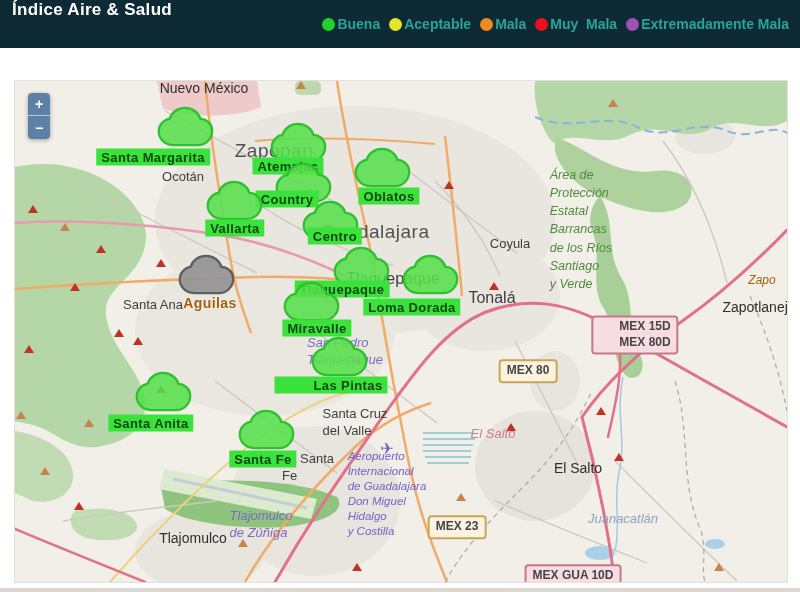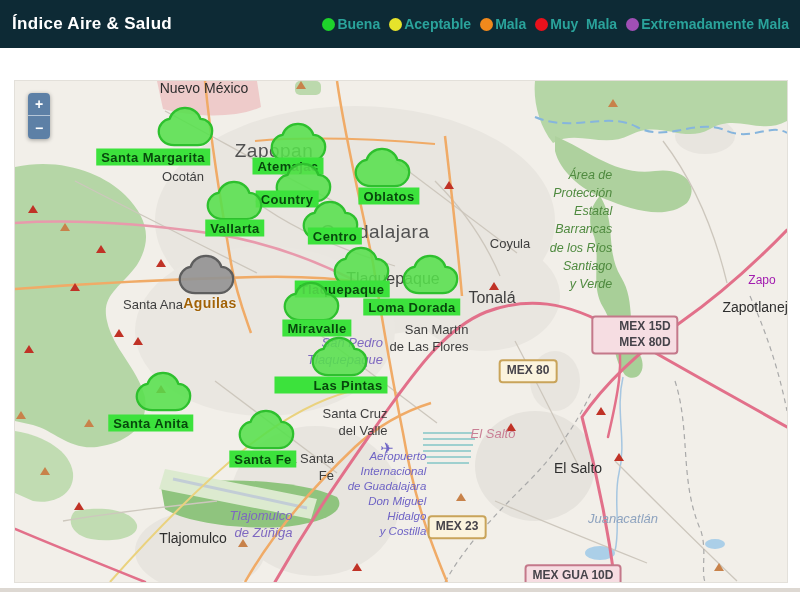--- a/index.html
+++ b/index.html
@@ -1,39 +1,39 @@
 <!DOCTYPE html>
 <html><head>
 <meta charset="utf-8">
 <style>
   html,body{margin:0;padding:0;background:#fff;}
   body{width:800px;height:592px;overflow:hidden;font-family:"Liberation Sans",sans-serif;position:relative;}
   
-  header{position:absolute;left:0;top:0;width:800px;height:48px;background:#0d2a35;display:flex;align-items:center;}
+  header{position:absolute;left:0;top:0;width:800px;height:48px;background:#0d2a35;display:flex;}
   .title{color:#ffffff;font-weight:bold;font-size:17px;letter-spacing:.3px;padding-left:12px;}
   .legend{margin-left:auto;display:flex;align-items:center;gap:9px;padding-right:11px;}
   .legend-item{display:flex;align-items:center;gap:2px;}
   .dot{width:13px;height:13px;border-radius:50%;display:inline-block;flex:0 0 auto;}
   .leg-label{color:#2aa39b;font-weight:bold;font-size:14px;white-space:pre;}
   
   .map{position:absolute;left:14px;top:80px;width:772px;height:501px;background:#f2efe9;overflow:hidden;border:1px solid #e3e0da;box-sizing:content-box;}
   .map svg.base{position:absolute;left:0;top:0;z-index:0;}
   .places,.shields,.stations{position:absolute;left:0;top:0;width:100%;height:100%;pointer-events:none;}
   .places{z-index:2;}
   .shields{z-index:2;}
   .stations{z-index:3;}
-  .place{position:absolute;transform:translate(-50%,-50%);white-space:pre;text-align:right;color:#444;font-size:13px;line-height:1.3;}
+  .place{position:absolute;transform:translate(-50%,-50%);white-space:pre;text-align:left;color:#444;font-size:13px;line-height:1.3;}
   .place.town{color:#3e3e3e;}
   .place.town-lg{font-size:14px;color:#2e2e2e;}
   .place.city{font-size:19px;color:#515151;letter-spacing:.5px;}
   .place.city2{font-size:16px;color:#3e3e3e;}
   .place.muni{font-style:italic;color:#7e68c0;}
   .place.muni-pink{font-style:italic;color:#c97f95;}
   .place.muni-gray{font-style:italic;color:#8ea3bf;}
-  .place.water{font-size:12px;color:#a21caf;}
+  .place.water{font-style:italic;font-size:12px;color:#a16207;}
   .place.nature{font-style:italic;font-size:12.5px;color:#4f8a3f;line-height:1.45;}
   .place.airport{font-style:italic;font-size:11.5px;color:#6f64c5;line-height:1.3;}
   .place.plane{font-size:16px;color:#6f64c5;font-style:normal;}
   .shield{position:absolute;transform:translate(-50%,-50%);white-space:pre;text-align:center;font-size:12px;font-weight:bold;color:#46434a;border-radius:4px;padding:2px 6px;line-height:1.3;}
   .shield.pink{background:#f6dde2;border:2px solid #c4788a;}
   .shield.cream{background:#fbf3dd;border:2px solid #c9a45a;}
   .cloud{position:absolute;width:58px;height:40px;overflow:visible;}
   .cloud.buena path{fill:rgba(86,224,76,.88);stroke:#2ec02e;stroke-width:2.5;}
   .cloud.sin-datos path{fill:rgba(148,148,148,.92);stroke:#5e5e5e;stroke-width:2.5;}
   .station-label{position:absolute;transform:translate(-50%,-50%);background:#3ce23c;color:#07480c;font-weight:bold;font-size:13px;letter-spacing:.4px;padding:1px 5px;white-space:pre;pointer-events:auto;}
@@ -177,22 +177,20 @@
   <div class="places">
       <div class="place town-lg" style="left: 189px; top: 7px;">Nuevo México</div>
       <div class="place city" style="left: 259px; top: 70px;">Zapopan</div>
       <div class="place town" style="left: 168px; top: 96px;">Ocotán</div>
       <div class="place city" style="left: 360px; top: 151px;">Guadalajara</div>
       <div class="place town" style="left: 495px; top: 163px;">Coyula</div>
       <div class="place city2" style="left: 378px; top: 198px;">Tlaquepaque</div>
       <div class="place city2" style="left: 477px; top: 217px;">Tonalá</div>
       <div class="place town-lg" style="left: 744px; top: 226px;">Zapotlanejo</div>
       <div class="place town" style="left: 138px; top: 224px;">Santa Ana</div>
-      <div class="place town" style="left: 414px; top: 258px;">San Martín
-de Las Flores</div>
       <div class="place muni" style="left: 330px; top: 271px;">San Pedro
 Tlaquepaque</div>
       <div class="place town" style="left: 340px; top: 342px;">Santa Cruz
 del Valle</div>
       <div class="place muni-pink" style="left: 478px; top: 353px;">El Salto</div>
       <div class="place town-lg" style="left: 563px; top: 387px;">El Salto</div>
       <div class="place muni-gray" style="left: 608px; top: 438px;">Juanacatlán</div>
       <div class="place town-lg" style="left: 178px; top: 457px;">Tlajomulco</div>
       <div class="place muni" style="left: 246px; top: 444px;">Tlajomulco
 de Zúñiga</div>

